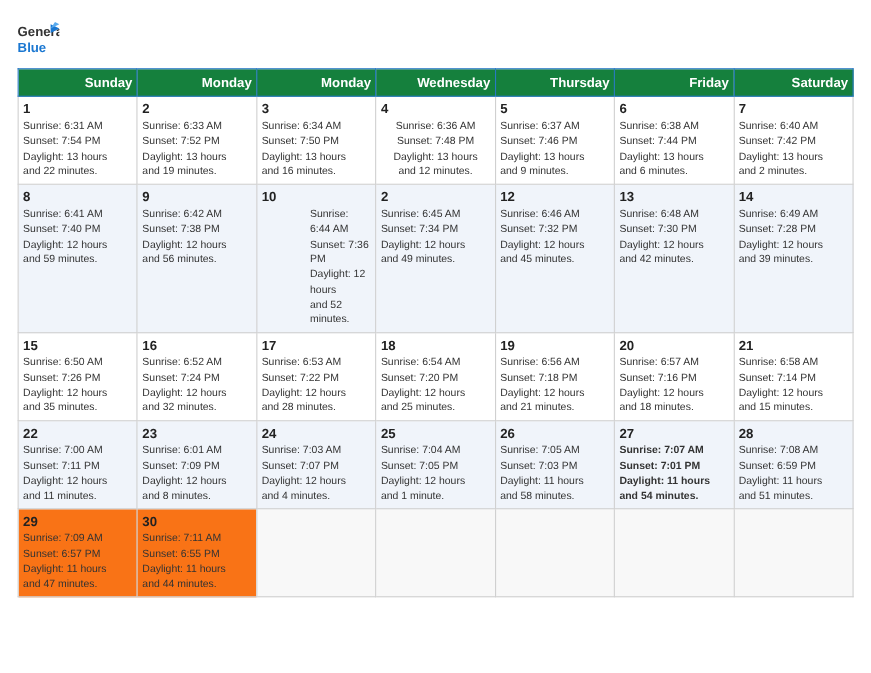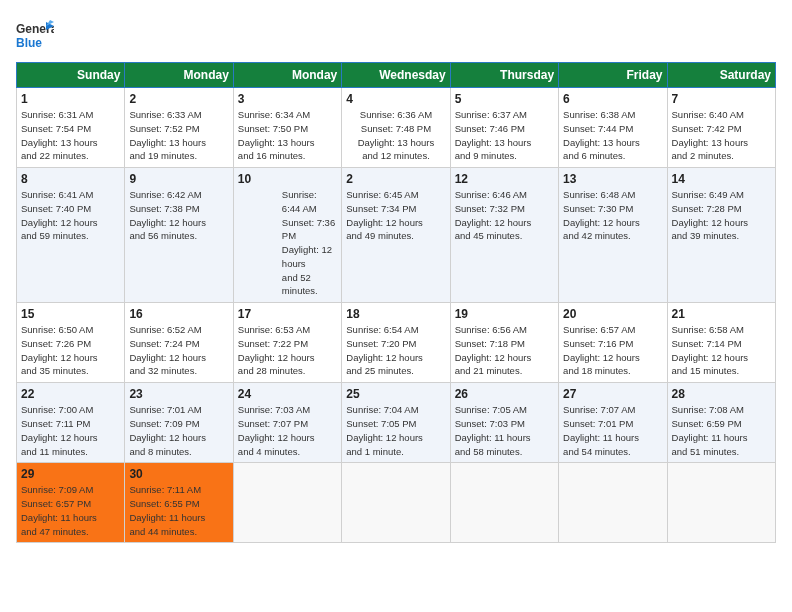--- a/index.html
+++ b/index.html
@@ -274,21 +274,21 @@
         <tr>
           <td>
             <span class="day-num">22</span>
             <div class="cell-text" style="white-space: pre-line;">Sunrise: 7:00 AM
 Sunset: 7:11 PM
 Daylight: 12 hours
 and 11 minutes.</div>
           </td>
           <td>
             <span class="day-num">23</span>
-            <div class="cell-text" style="white-space: pre-line;">Sunrise: 7:01 AM
+            <div class="cell-text" style="white-space: pre-line;">Sunrise: 6:01 AM
 Sunset: 7:09 PM
 Daylight: 12 hours
 and 8 minutes.</div>
           </td>
           <td>
             <span class="day-num">24</span>
             <div class="cell-text" style="white-space: pre-line;">Sunrise: 7:03 AM
 Sunset: 7:07 PM
 Daylight: 12 hours
 and 4 minutes.</div>
@@ -302,21 +302,21 @@
           </td>
           <td>
             <span class="day-num">26</span>
             <div class="cell-text" style="white-space: pre-line;">Sunrise: 7:05 AM
 Sunset: 7:03 PM
 Daylight: 11 hours
 and 58 minutes.</div>
           </td>
           <td>
             <span class="day-num">27</span>
-            <div class="cell-text" style="white-space: pre-line;">Sunrise: 7:07 AM
+            <div class="cell-text" style="white-space: pre-line; font-weight: bold;">Sunrise: 7:07 AM
 Sunset: 7:01 PM
 Daylight: 11 hours
 and 54 minutes.</div>
           </td>
           <td>
             <span class="day-num">28</span>
             <div class="cell-text" style="white-space: pre-line;">Sunrise: 7:08 AM
 Sunset: 6:59 PM
 Daylight: 11 hours
 and 51 minutes.</div>

